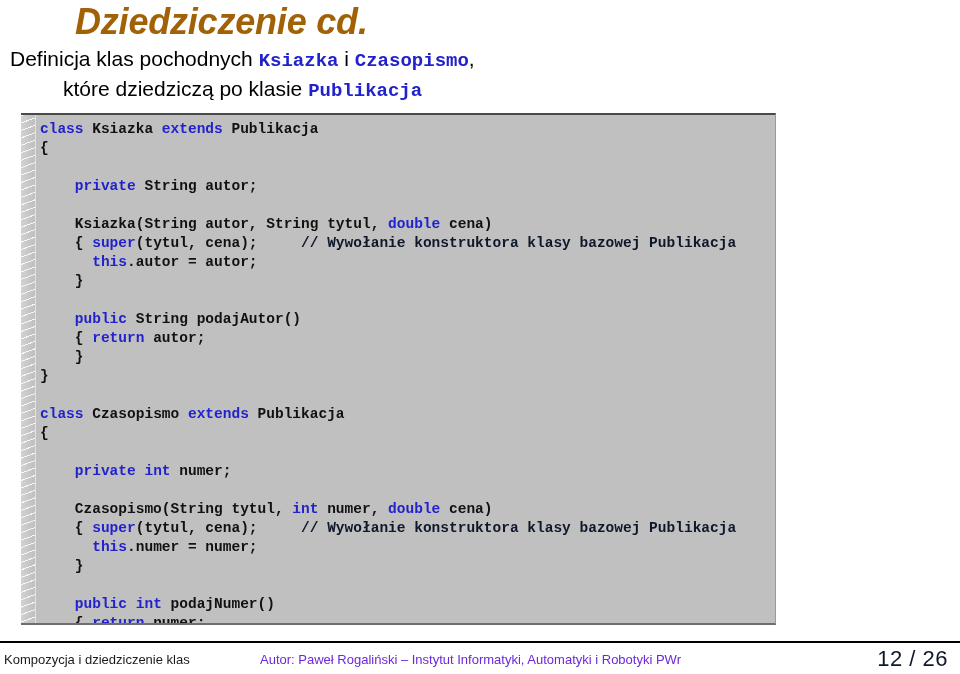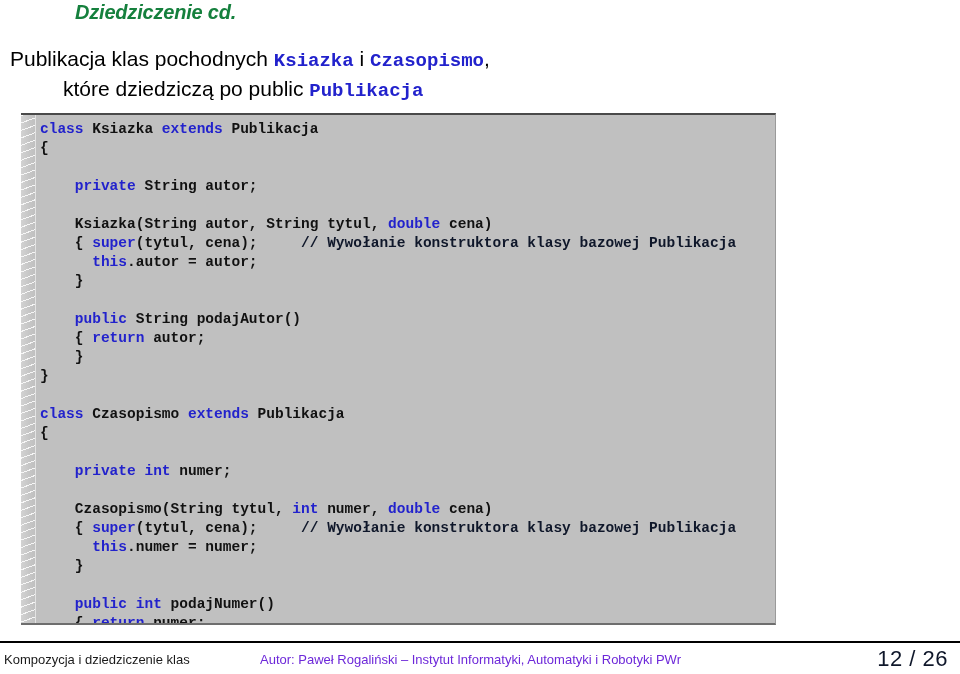--- a/index.html
+++ b/index.html
@@ -18,23 +18,23 @@
   }
 
   
   .slide-title {
     position: absolute;
     left: 75px;
     top: 1px;
     font-family: "Liberation Sans", sans-serif;
     font-weight: bold;
     font-style: italic;
-    font-size: 20px;
+    font-size: 36px;
     letter-spacing: -0.2px;
-    color: #15803d;
+    color: #a16207;
     white-space: nowrap;
   }
 
   
   .subtitle {
     position: absolute;
     left: 8px;
     top: 45px;
     width: 944px;
     font-size: 21px;
@@ -155,22 +155,22 @@
     white-space: nowrap;
     letter-spacing: 0.5px;
   }
 </style>
 </head>
 <body>
 
 <div class="slide-title">Dziedziczenie cd.</div>
 
 <div class="subtitle">
-  <span class="line1"><span>Publikacja klas pochodnych </span><span class="code-inline">Ksiazka</span><span> i </span><span class="code-inline">Czasopismo</span><span>,</span></span>
-  <span class="line2"><span>które dziedziczą po public </span><span class="code-inline">Publikacja</span></span>
+  <span class="line1"><span>Definicja klas pochodnych </span><span class="code-inline">Ksiazka</span><span> i </span><span class="code-inline">Czasopismo</span><span>,</span></span>
+  <span class="line2"><span>które dziedziczą po klasie </span><span class="code-inline">Publikacja</span></span>
 </div>
 
 <div class="code-panel">
   <div class="code-body" id="code-body"><span class="code-line"><span class="kw">class</span><span class="id"> Ksiazka </span><span class="kw">extends</span><span class="id"> Publikacja</span></span><span class="code-line"><span class="id">{</span></span><span class="code-line blank"><span class="id"></span></span><span class="code-line"><span class="id">    </span><span class="kw">private</span><span class="id"> String autor;</span></span><span class="code-line blank"><span class="id"></span></span><span class="code-line"><span class="id">    Ksiazka(String autor, String tytul, </span><span class="kw">double</span><span class="id"> cena)</span></span><span class="code-line"><span class="id">    { </span><span class="kw">super</span><span class="id">(tytul, cena);     </span><span class="cm">// Wywołanie konstruktora klasy bazowej Publikacja</span></span><span class="code-line"><span class="id">      </span><span class="kw">this</span><span class="id">.autor = autor;</span></span><span class="code-line"><span class="id">    }</span></span><span class="code-line blank"><span class="id"></span></span><span class="code-line"><span class="id">    </span><span class="kw">public</span><span class="id"> String podajAutor()</span></span><span class="code-line"><span class="id">    { </span><span class="kw">return</span><span class="id"> autor;</span></span><span class="code-line"><span class="id">    }</span></span><span class="code-line"><span class="id">}</span></span><span class="code-line blank"><span class="id"></span></span><span class="code-line"><span class="kw">class</span><span class="id"> Czasopismo </span><span class="kw">extends</span><span class="id"> Publikacja</span></span><span class="code-line"><span class="id">{</span></span><span class="code-line blank"><span class="id"></span></span><span class="code-line"><span class="id">    </span><span class="kw">private</span><span class="id"> </span><span class="kw">int</span><span class="id"> numer;</span></span><span class="code-line blank"><span class="id"></span></span><span class="code-line"><span class="id">    Czasopismo(String tytul, </span><span class="kw">int</span><span class="id"> numer, </span><span class="kw">double</span><span class="id"> cena)</span></span><span class="code-line"><span class="id">    { </span><span class="kw">super</span><span class="id">(tytul, cena);     </span><span class="cm">// Wywołanie konstruktora klasy bazowej Publikacja</span></span><span class="code-line"><span class="id">      </span><span class="kw">this</span><span class="id">.numer = numer;</span></span><span class="code-line"><span class="id">    }</span></span><span class="code-line blank"><span class="id"></span></span><span class="code-line"><span class="id">    </span><span class="kw">public</span><span class="id"> </span><span class="kw">int</span><span class="id"> podajNumer()</span></span><span class="code-line"><span class="id">    { </span><span class="kw">return</span><span class="id"> numer;</span></span></div>
 </div>
 
 <div class="footer-rule"></div>
 
 <div class="footer">
   <div class="footer-left">Kompozycja i dziedziczenie klas</div>

